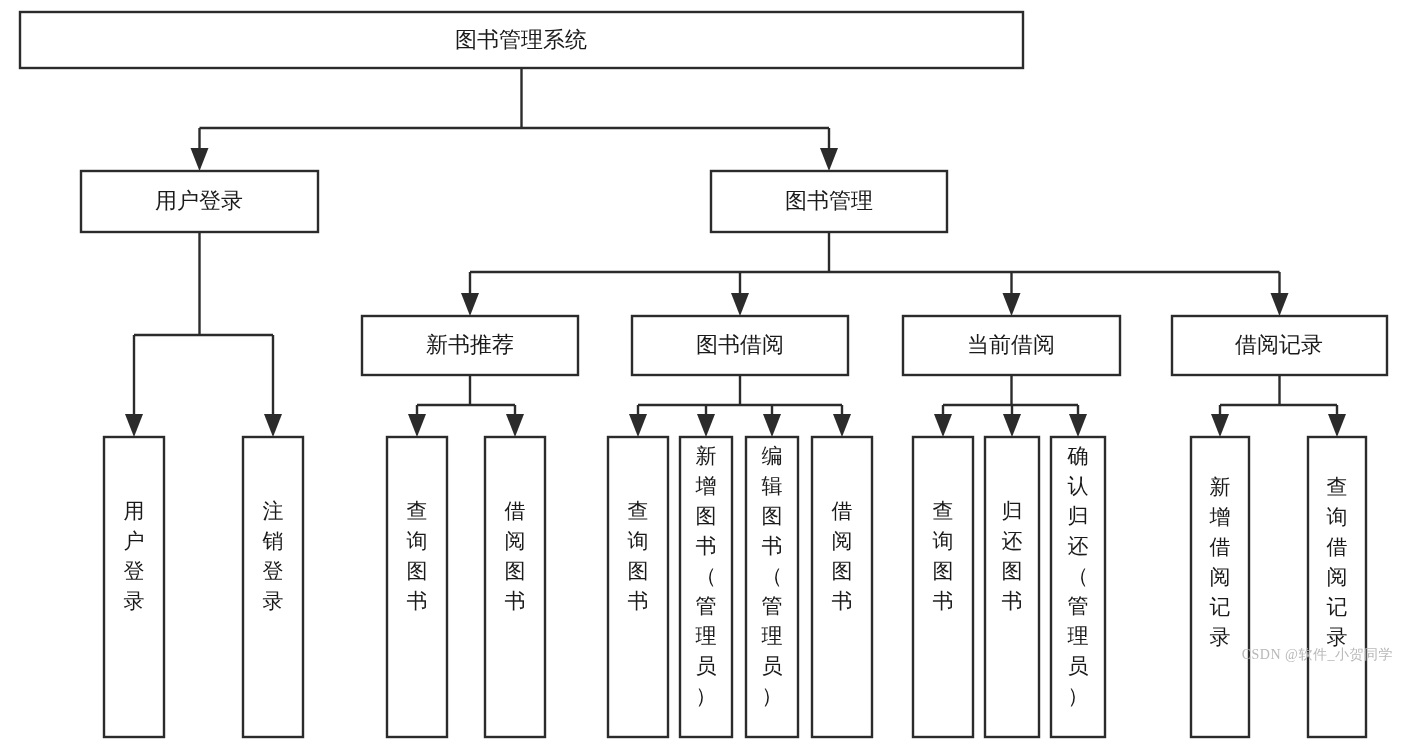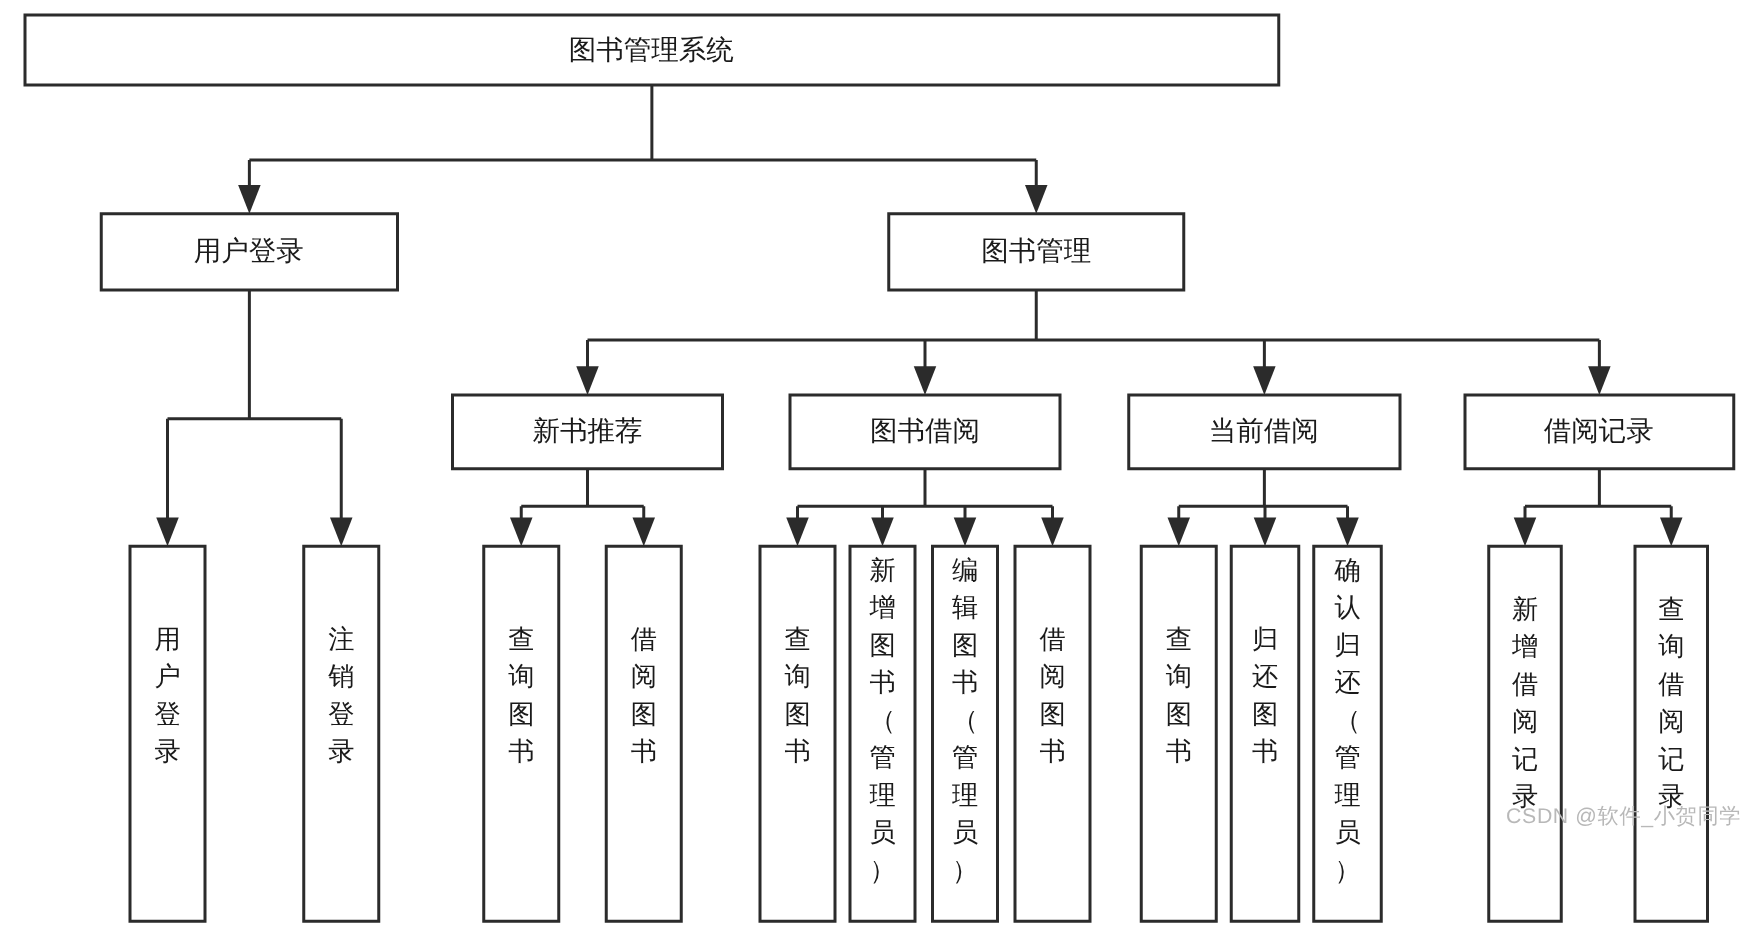--- a/index.html
+++ b/index.html
@@ -51,22 +51,22 @@
   .node-label-vertical {
     font-family: "Liberation Sans", "DejaVu Sans", sans-serif;
     fill: #1a1a1a;
     font-size: 21px;
     text-anchor: middle;
   }
   .watermark {
     position: absolute;
     right: 12px;
     bottom: 10px;
-    font-family: Liberation Sans, sans-serif;
-    font-size: 17px;
+    font-family: Liberation Serif, serif;
+    font-size: 14px;
     color: #b8b8b8;
     white-space: nowrap;
     letter-spacing: 0.5px;
     pointer-events: none;
   }
 </style>
 </head>
 <body>
 
 <div id="diagram-root">

